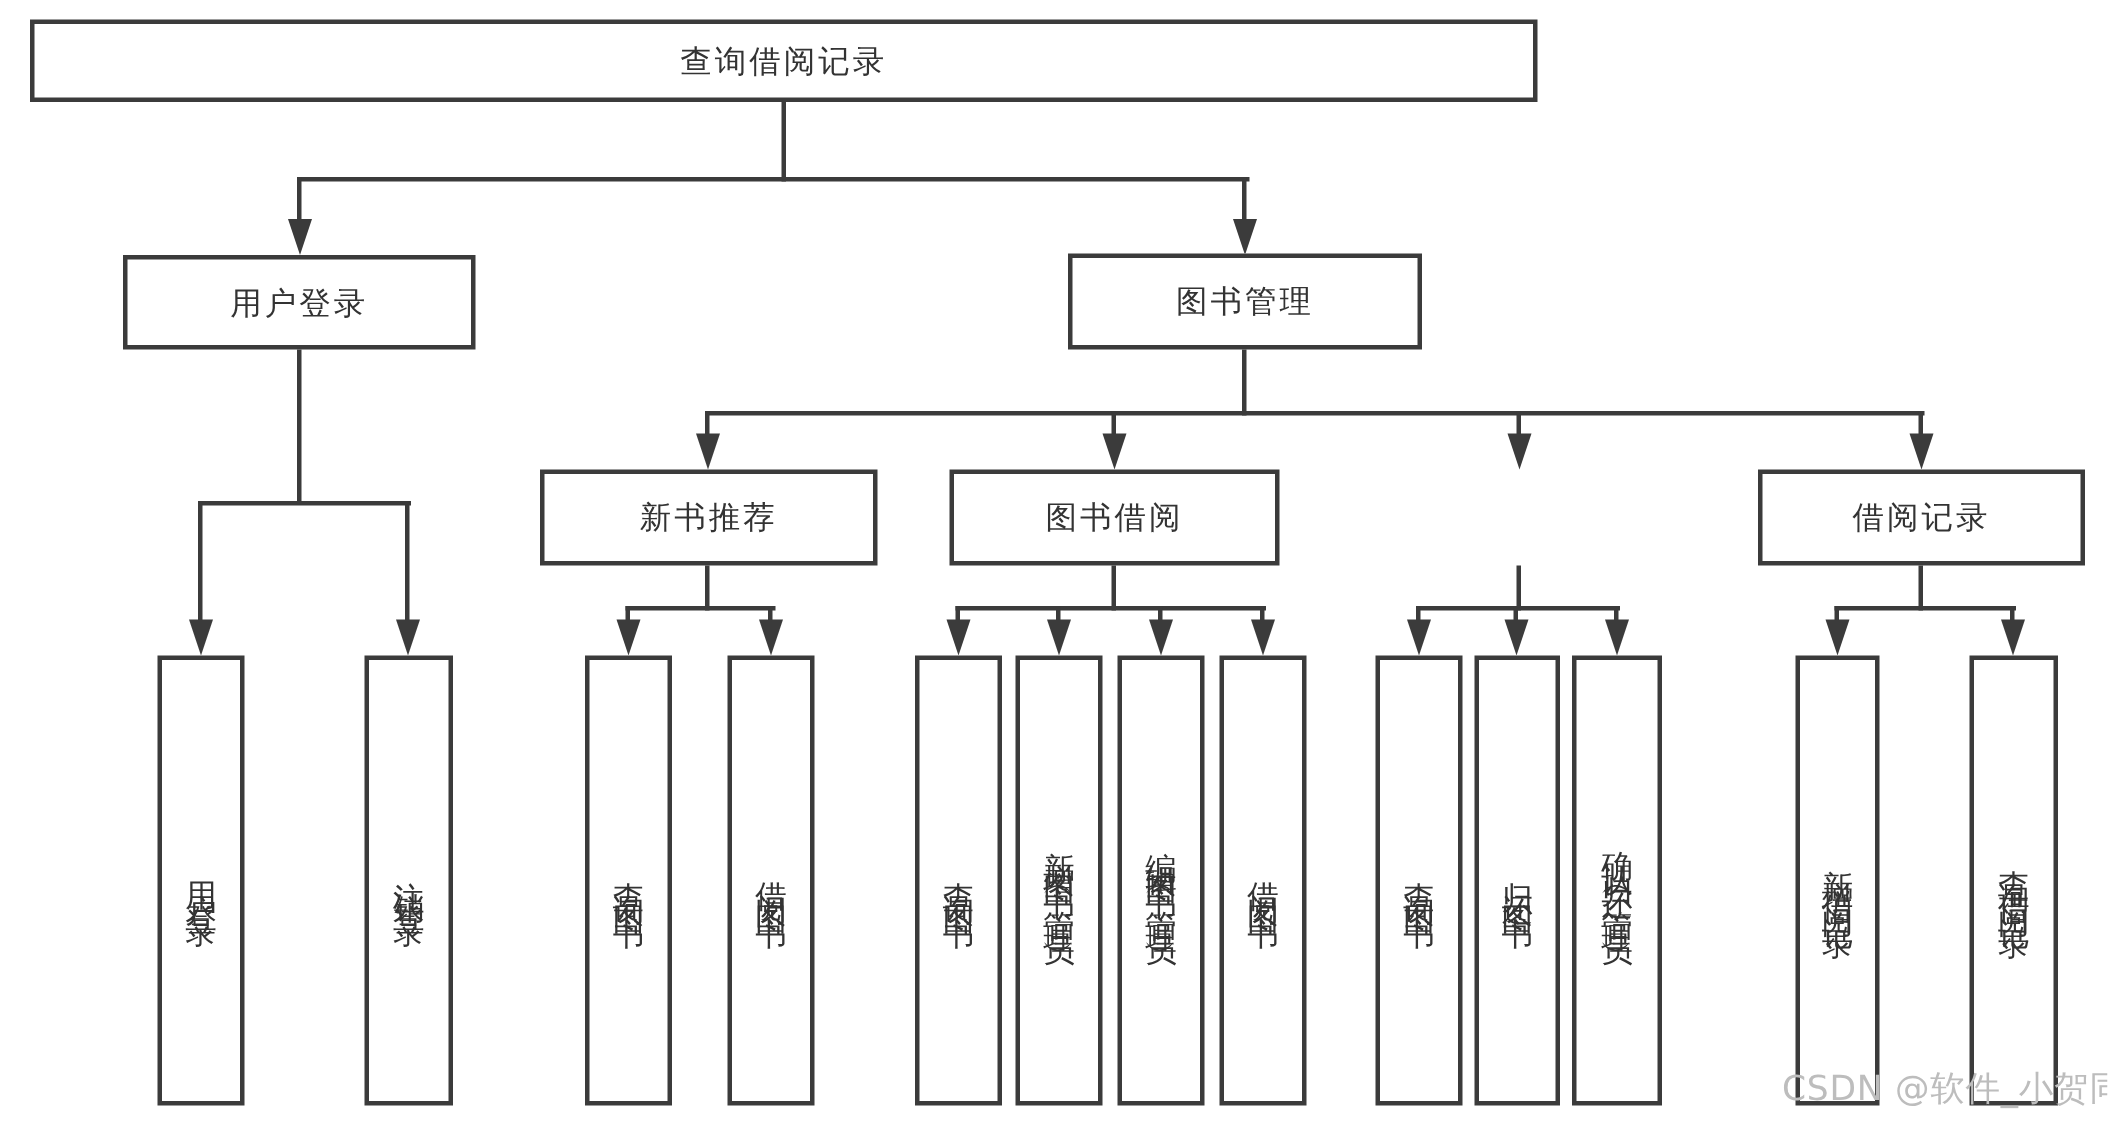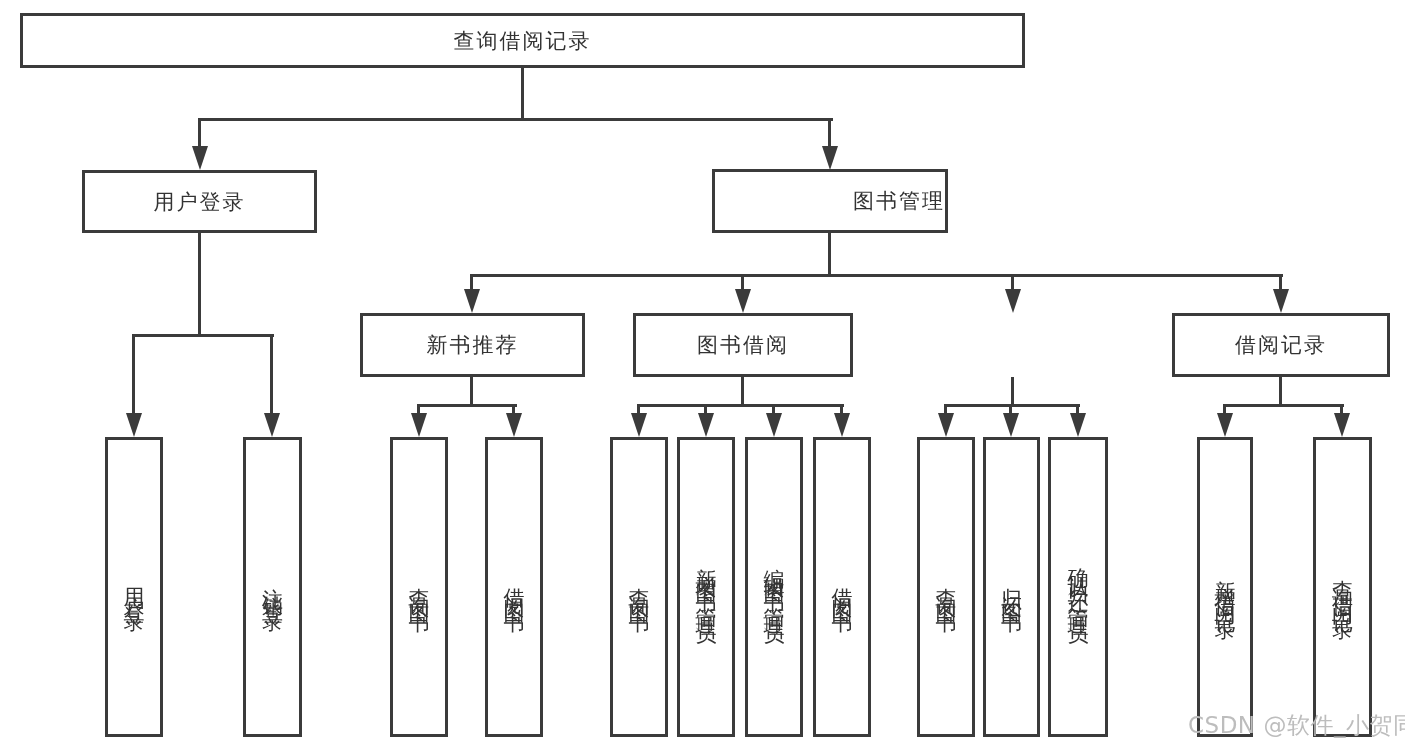--- a/index.html
+++ b/index.html
@@ -43,21 +43,21 @@
   <div class="vline" style="left:521px; top:68px; height:53px;"></div>
   <div class="hline" style="left:198px; top:118px; width:635px;"></div>
   <div class="vline" style="left:198px; top:118px; height:30px;"></div>
   <div class="tri" style="left:192px; top:146px;"></div>
   <div class="vline" style="left:828px; top:118px; height:30px;"></div>
   <div class="tri" style="left:822px; top:146px;"></div>
 
   <div class="box" style="left:82px; top:170px; width:235px; height:63px;">
     <span>用户登录</span>
   </div>
-  <div class="box" style="left:712px; top:169px; width:236px; height:64px;justify-content:flex-end;">
+  <div class="box" style="left:712px; top:169px; width:236px; height:64px;">
     <span>图书管理</span>
   </div>
 
   <div class="vline" style="left:198px; top:233px; height:103px;"></div>
   <div class="hline" style="left:132px; top:334px; width:142px;"></div>
   <div class="vline" style="left:132px; top:334px; height:80px;"></div>
   <div class="tri" style="left:126px; top:413px;"></div>
   <div class="vline" style="left:270px; top:334px; height:80px;"></div>
   <div class="tri" style="left:264px; top:413px;"></div>
 

